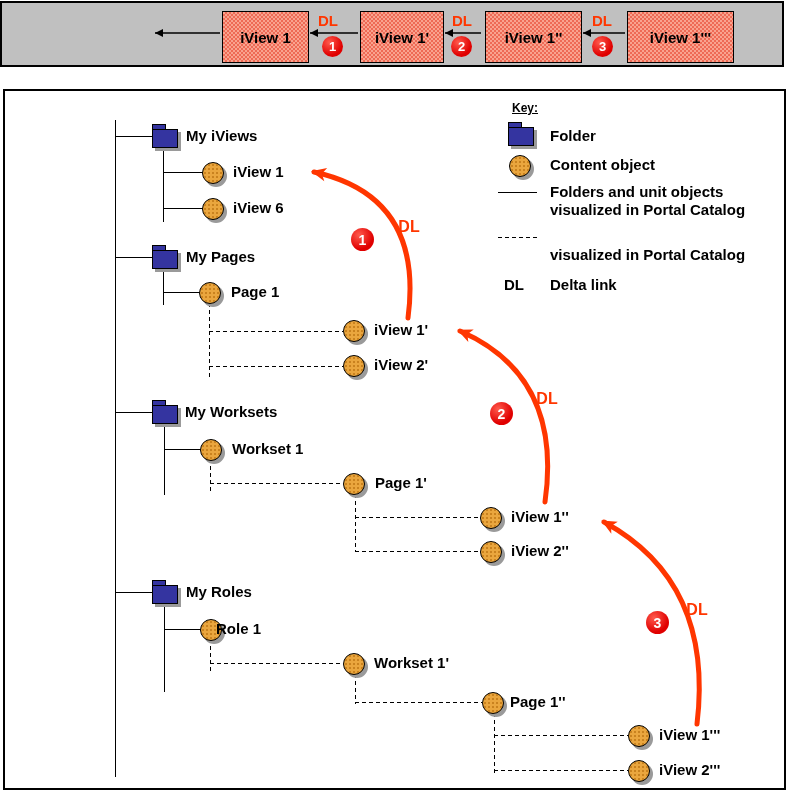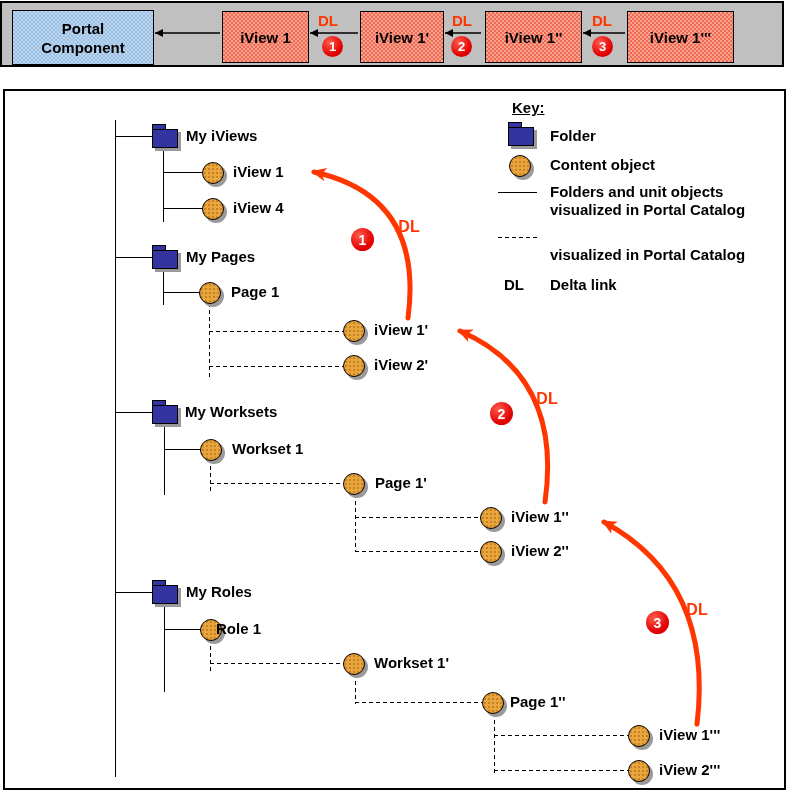--- a/index.html
+++ b/index.html
@@ -52,33 +52,30 @@
   }
   .dot{
     position:absolute;width:20px;height:20px;border-radius:50%;border:1px solid #000;
     background-color:#eaa63e;
     background-image:radial-gradient(#c9821f 30%,rgba(0,0,0,0) 31%);
     background-size:4px 4px;
     box-shadow:3px 3px 0 #9a9a9a;z-index:10;
   }
   .t-label{position:absolute;height:18px;line-height:18px;font-size:15px;white-space:nowrap;z-index:11;}
   
-  .key-title{position:absolute;left:512px;top:99px;font-size:15px;height:18px;line-height:18px;text-decoration:underline;z-index:10;text-align:center;}
+  .key-title{position:absolute;left:512px;top:99px;font-size:12px;height:18px;line-height:18px;text-decoration:underline;z-index:10;text-align:center;}
   
   svg.overlay{position:absolute;left:0;top:0;z-index:5;pointer-events:none;}
 </style>
 </head>
 <body>
 
 <div class="stage">
 
   <div class="topbar">
-    <div class="pc-box">
-      <span>Portal Component</span>
-    </div>
     <div class="iv-box iv1">
       <span>iView 1</span>
     </div>
     <div class="iv-box iv2">
       <span>iView 1'</span>
     </div>
     <div class="iv-box iv3">
       <span>iView 1''</span>
     </div>
     <div class="iv-box iv4">
@@ -166,21 +163,21 @@
   <div class="folder" style="left:152px;top:400px;"></div>
   <div class="t-label" style="left:185px;top:403px;">My Worksets</div>
 
   <div class="folder" style="left:152px;top:580px;"></div>
   <div class="t-label" style="left:186px;top:583px;">My Roles</div>
 
   <div class="dot" style="left:202px;top:162px;"></div>
   <div class="t-label" style="left:233px;top:163px;">iView 1</div>
 
   <div class="dot" style="left:202px;top:198px;"></div>
-  <div class="t-label" style="left:233px;top:199px;">iView 4</div>
+  <div class="t-label" style="left:233px;top:199px;">iView 6</div>
 
   <div class="dot" style="left:199px;top:282px;"></div>
   <div class="t-label" style="left:231px;top:283px;">Page 1</div>
 
   <div class="dot" style="left:343px;top:320px;"></div>
   <div class="t-label" style="left:374px;top:321px;">iView 1'</div>
 
   <div class="dot" style="left:343px;top:355px;"></div>
   <div class="t-label" style="left:374px;top:356px;text-align:right;">iView 2'</div>
 

